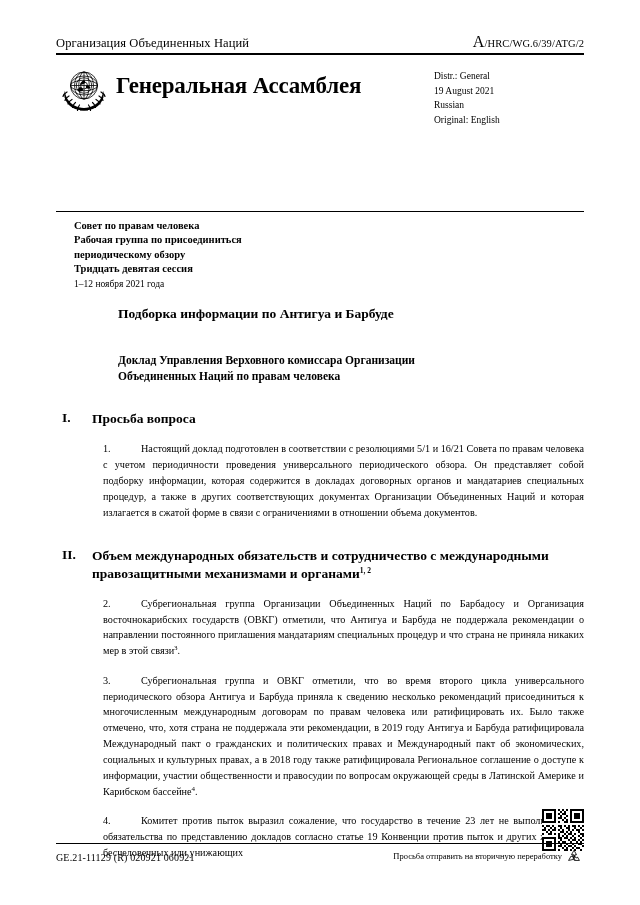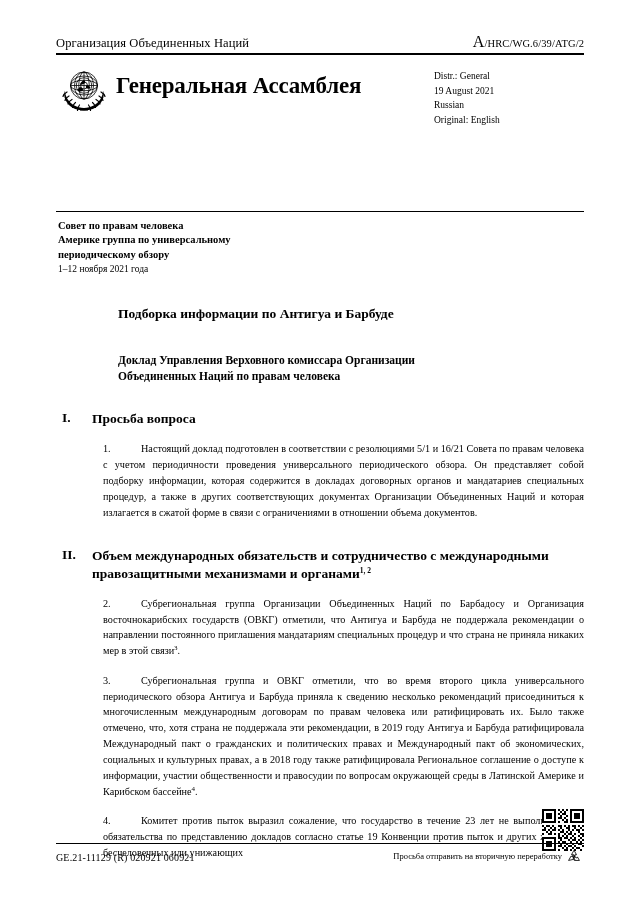--- a/index.html
+++ b/index.html
@@ -89,21 +89,21 @@
     position: absolute;
     left: 56px;
     right: 56px;
     top: 211px;
     border: 0;
     border-top: 1.6px solid #000;
     margin: 0;
   }
   .session {
     position: absolute;
-    left: 58px;
+    left: 74px;
     top: 219px;
     width: 330px;
   }
   .session .s-strong {
     font-weight: bold;
     font-size: 10.5px;
     line-height: 1.38;
   }
   .session .s-plain {
     font-size: 9.5px;
@@ -267,22 +267,23 @@
         <div>19 August 2021</div>
         <div>Russian</div>
         <div>Original: English</div>
       </div>
     </div>
   </div>
 
   <hr class="section-rule">
   <div class="session">
     <div class="s-strong">Совет по правам человека</div>
-    <div class="s-strong">Америке группа по универсальному</div>
+    <div class="s-strong">Рабочая группа по присоединиться</div>
     <div class="s-strong">периодическому обзору</div>
+    <div class="s-strong">Тридцать девятая сессия</div>
     <div class="s-plain">1–12 ноября 2021 года</div>
   </div>
 
   <div class="content">
     <div class="doc-title">Подборка информации по Антигуа и Барбуде</div>
     <div class="doc-subtitle">
       <div>Доклад Управления Верховного комиссара Организации</div>
       <div>Объединенных Наций по правам человека</div>
     </div>
 

